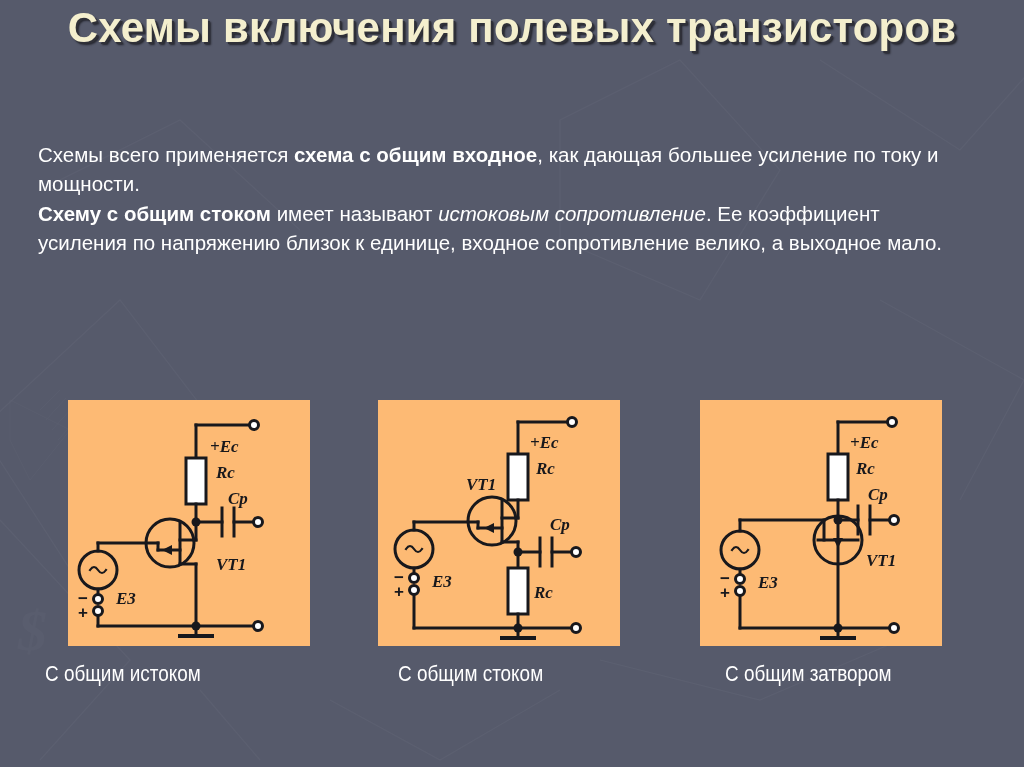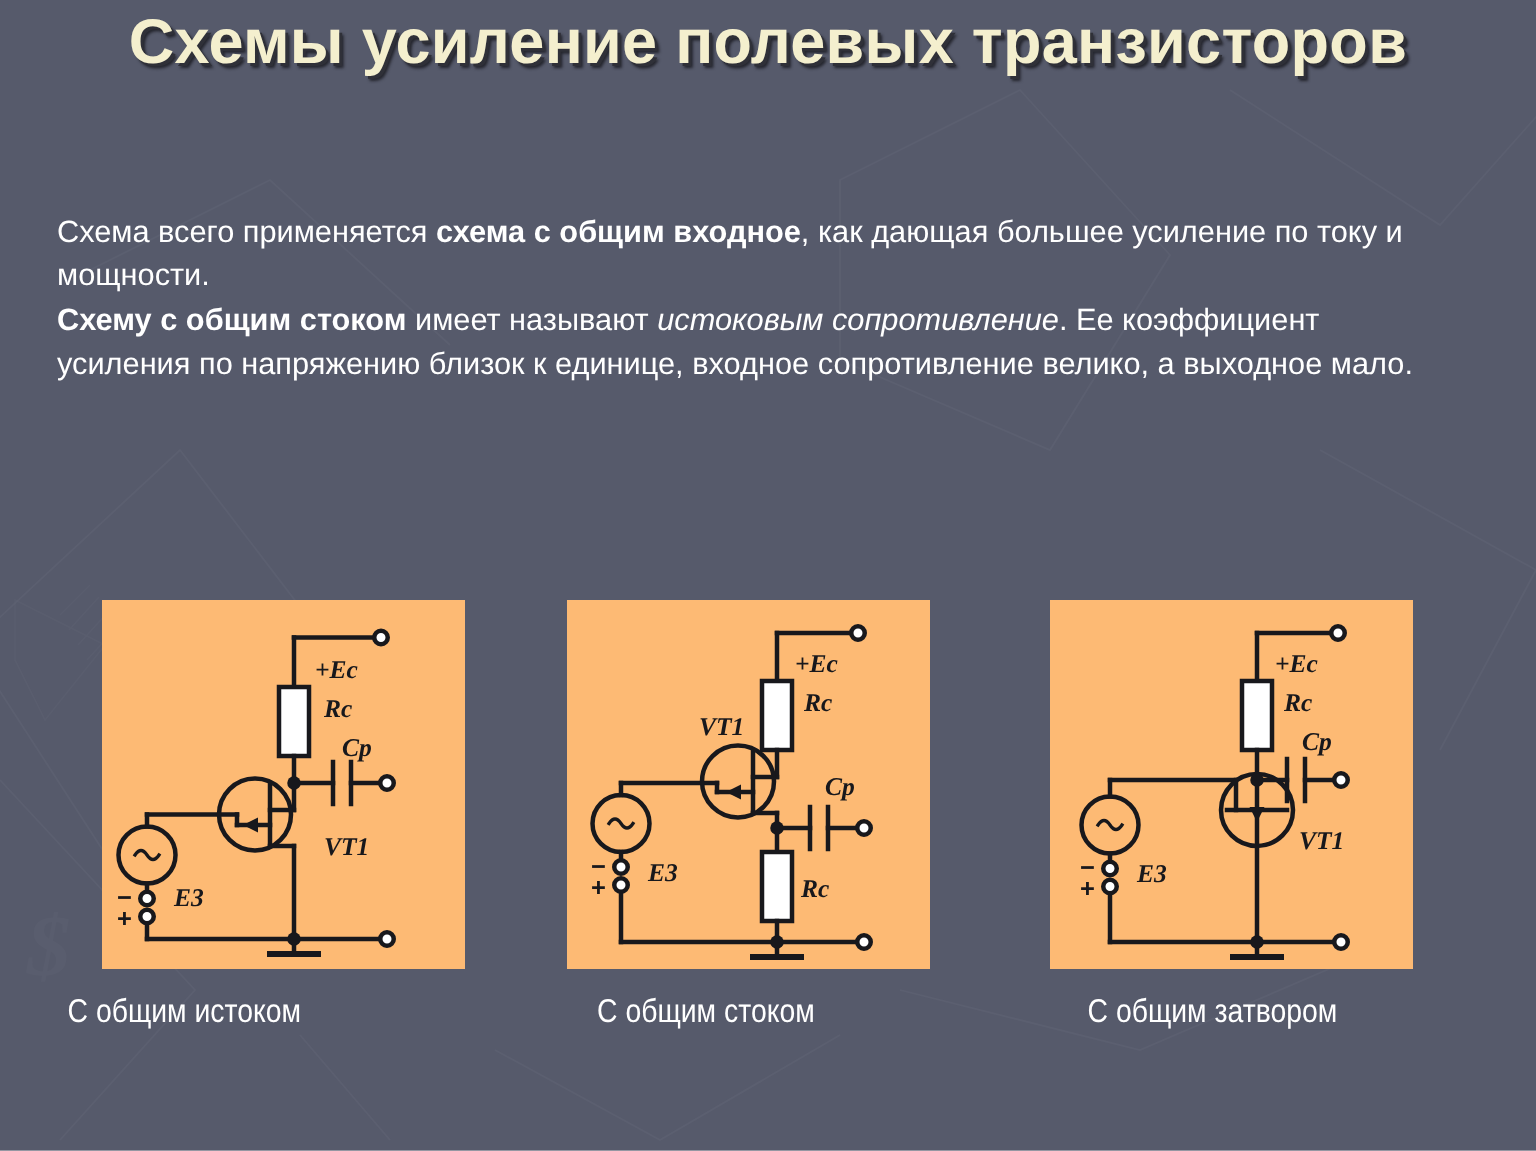--- a/index.html
+++ b/index.html
@@ -130,25 +130,25 @@
     </g>
     <g fill="#646878" opacity="0.5">
       <text x="18" y="650" font-family="Liberation Serif, serif" font-size="58" font-style="italic" font-weight="bold">$</text>
     </g>
     <g stroke="#6a6e7e" stroke-width="1" fill="none" opacity="0.35">
       <path d="M10 400 L70 430 L30 480 L10 440 Z"></path>
       <path d="M40 410 L60 390 M46 420 L66 398 M52 430 L72 408 M58 440 L78 418"></path>
     </g>
   </svg>
 
-  <div id="title">Схемы усиление полевых транзисторов</div>
+  <div id="title">Схемы включения полевых транзисторов</div>
 
   <div id="body-text">
     <p>
-      <span>Схема всего применяется </span><b>схема с общим входное</b><span>, как дающая большее усиление по току и мощности.</span>
+      <span>Схемы всего применяется </span><b>схема с общим входное</b><span>, как дающая большее усиление по току и мощности.</span>
     </p>
     <p>
       <b>Схему с общим стоком</b><span> имеет называют </span><i>истоковым сопротивление</i><span>. Ее коэффициент усиления по напряжению близок к единице, входное сопротивление велико, а выходное мало.</span>
     </p>
   </div>
 
   <div class="panels">
 
     <div class="panel p1">
       <svg viewBox="0 0 242 246">

